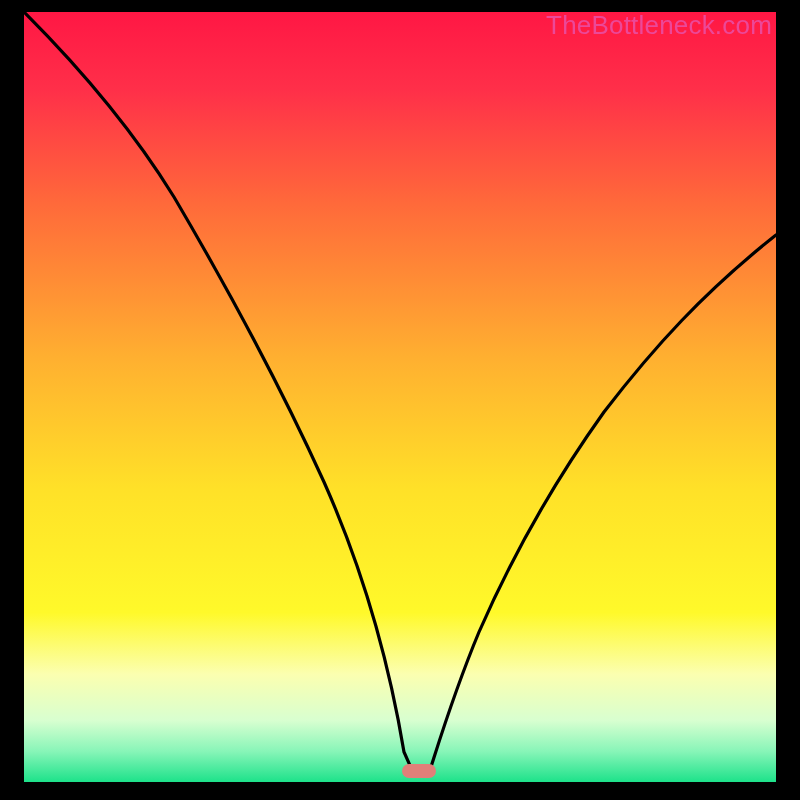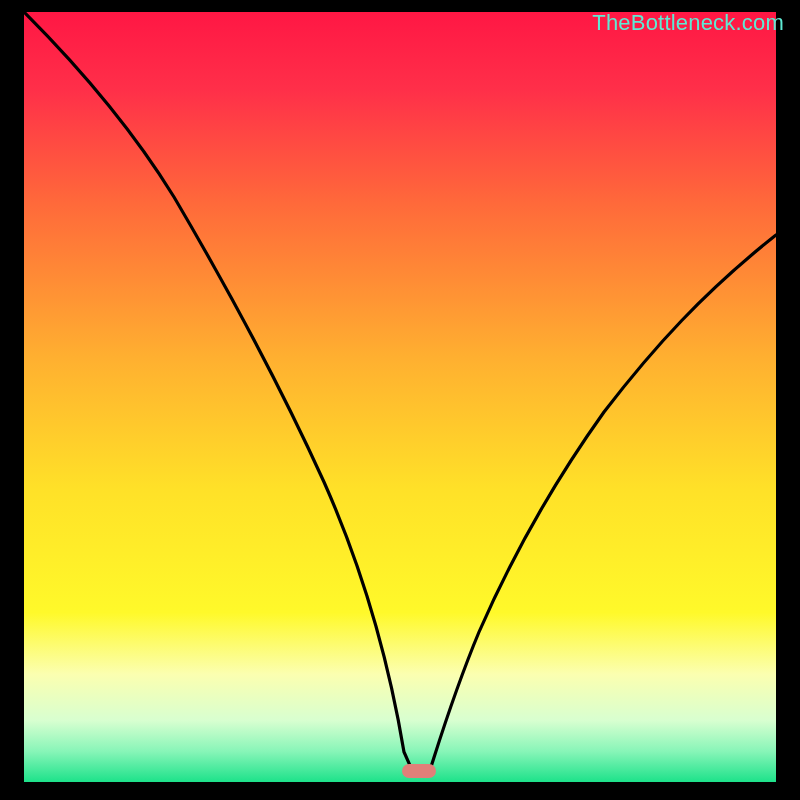--- a/index.html
+++ b/index.html
@@ -26,23 +26,23 @@
     height: 770px;
     overflow: hidden;
   }
   .gradient {
     position: absolute;
     inset: 0;
   }
   .watermark {
     position: absolute;
     top: 10px;
-    right: 16px;
-    color: #5eead4;
-    font-size: 22px;
+    right: 28px;
+    color: #ec4899;
+    font-size: 26px;
     font-weight: 500;
     letter-spacing: 0.2px;
   }
   .curve {
     position: absolute;
     inset: 0;
   }
   .minimum-marker {
     position: absolute;
     width: 34px;

